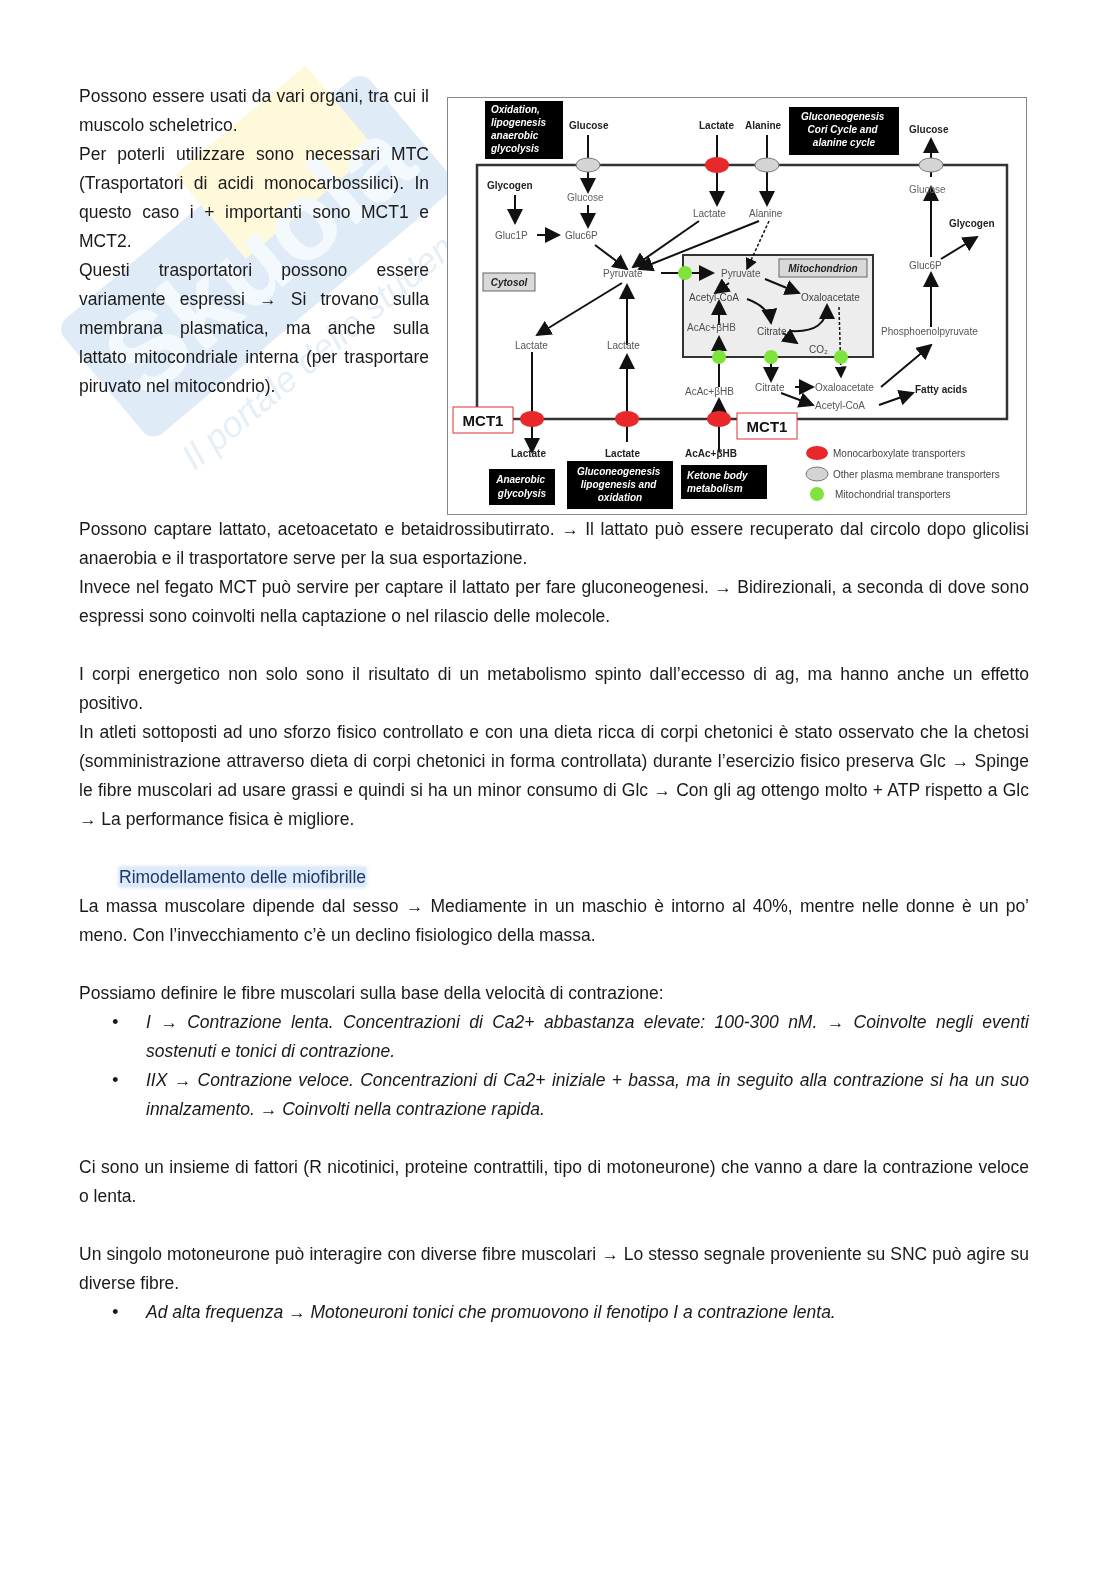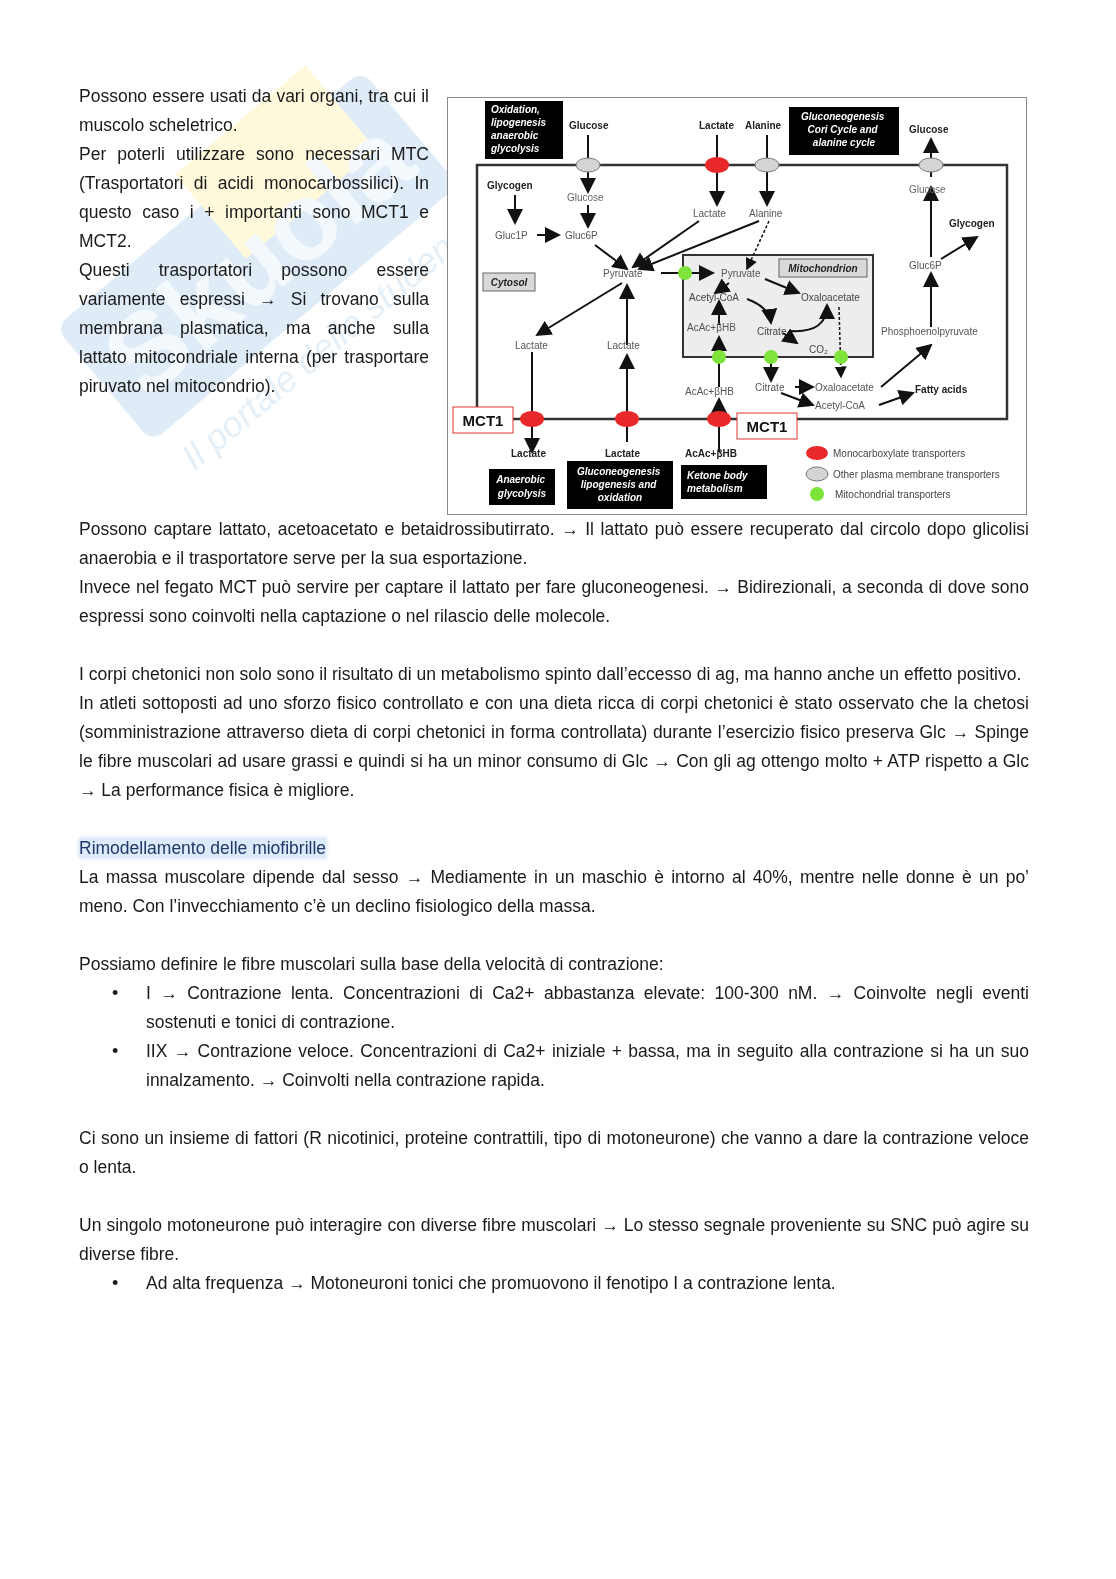--- a/index.html
+++ b/index.html
@@ -7,24 +7,24 @@
     width: 1116px; height: 1579px; background: #ffffff; position: relative; overflow: hidden;
     font-family: "Liberation Sans", sans-serif; color: #1a1a1a;
   }
   .watermark { position: absolute; left: 20px; top: 20px; width: 480px; height: 480px; pointer-events: none; }
   .page { position: absolute; left: 79px; top: 80px; width: 950px; font-size: 17.5px; line-height: 29px; }
   .p { margin: 0; text-align: justify; }
   .gap { height: 29px; }
   .top-block { position: relative; height: 435px; }
   .top-left { position: absolute; left: 0; top: 2px; width: 350px; }
   .hl-orange { background: #fde2c4; box-shadow: 0 0 4px #fbd3a5; color: #222; }
-  .hl-blue { background: #dceafb; box-shadow: 0 0 4px #c9dcf5; color: #1f3864; }
+  .hl-blue { background: #dceafb; box-shadow: 0 0 4px #c9dcf5; color: #1f3864; margin-left: 40px; }
   .diagram { position: absolute; left: 368px; top: 17px; width: 580px; height: 418px; }
   ul.bul { margin: 0; padding-left: 67px; list-style: none; }
-  ul.bul li { position: relative; text-align: justify; }
+  ul.bul li { position: relative; text-align: justify; font-style: italic; }
   ul.bul li::before { content: "•"; position: absolute; left: -34px; top: 0; font-size: 18px; }
 </style>
 </head>
 <body>
 
 <svg class="watermark" viewBox="0 0 480 480">
   <g transform="rotate(-40 240 240)" opacity="0.45">
     <rect x="40" y="160" width="400" height="150" rx="14" fill="#b9d7f0"></rect>
     <rect x="230" y="120" width="170" height="110" fill="#fdf2b0"></rect>
     <text x="240" y="275" text-anchor="middle" font-family="Liberation Sans, sans-serif" font-size="110" font-weight="bold" fill="#e8f2fb">Skuola</text>
@@ -203,21 +203,21 @@
         <circle cx="370" cy="397" r="7" fill="#7ee33a"></circle>
         <text x="388" y="401">Mitochondrial transporters</text>
       </g>
     </svg>
   </div>
 
   <p class="p" style="width:350px;"></p>
   <p class="p">Possono captare lattato, acetoacetato e betaidrossibutirrato. → Il lattato può essere recuperato dal circolo dopo glicolisi anaerobia e il trasportatore serve per la sua esportazione.</p>
   <p class="p">Invece nel fegato MCT può servire per captare il lattato per fare gluconeogenesi. → Bidirezionali, a seconda di dove sono espressi sono coinvolti nella captazione o nel rilascio delle molecole.</p>
   <div class="gap"></div>
-  <p class="p">I corpi chetonici non solo sono il risultato di un metabolismo spinto dall’eccesso di ag, ma hanno anche un effetto positivo.</p>
+  <p class="p">I corpi energetico non solo sono il risultato di un metabolismo spinto dall’eccesso di ag, ma hanno anche un effetto positivo.</p>
   <p class="p">In atleti sottoposti ad uno sforzo fisico controllato e con una dieta ricca di corpi chetonici è stato osservato che la chetosi (somministrazione attraverso dieta di corpi chetonici in forma controllata) durante l’esercizio fisico preserva Glc → Spinge le fibre muscolari ad usare grassi e quindi si ha un minor consumo di Glc → Con gli ag ottengo molto + ATP rispetto a Glc → La performance fisica è migliore.</p>
   <div class="gap"></div>
 
   <p class="p"><span class="hl-blue">Rimodellamento delle miofibrille</span></p>
   <p class="p">La massa muscolare dipende dal sesso → Mediamente in un maschio è intorno al 40%, mentre nelle donne è un po’ meno. Con l’invecchiamento c’è un declino fisiologico della massa.</p>
   <div class="gap"></div>
   <p class="p">Possiamo definire le fibre muscolari sulla base della velocità di contrazione:</p>
   <ul class="bul">
     <li>I → Contrazione lenta. Concentrazioni di Ca2+ abbastanza elevate: 100-300 nM. → Coinvolte negli eventi sostenuti e tonici di contrazione.</li>
     <li>IIX → Contrazione veloce. Concentrazioni di Ca2+ iniziale + bassa, ma in seguito alla contrazione si ha un suo innalzamento. → Coinvolti nella contrazione rapida.</li>

